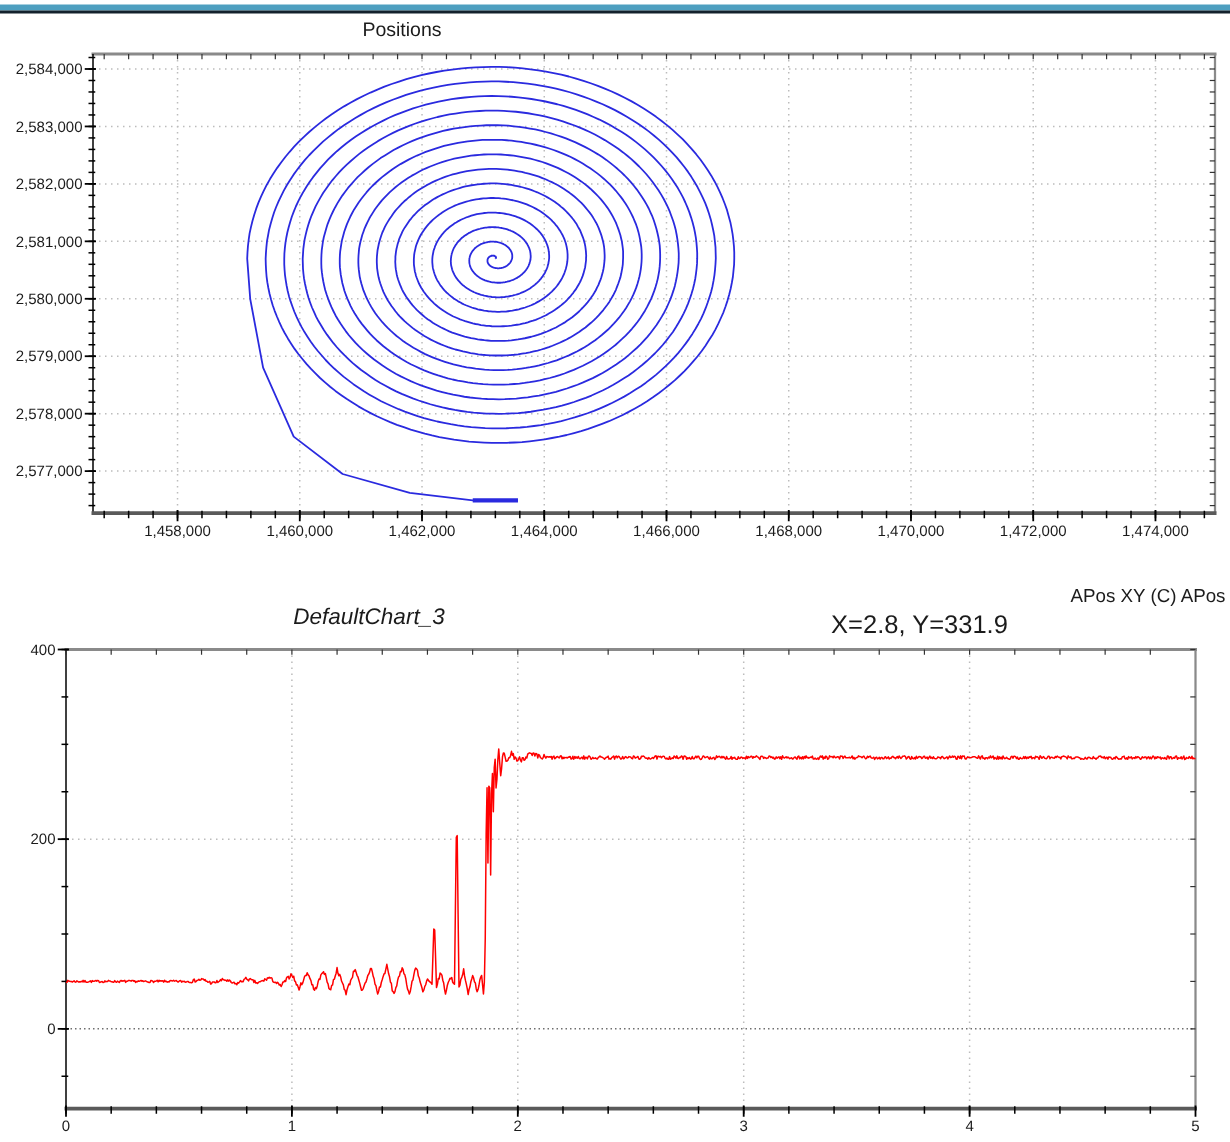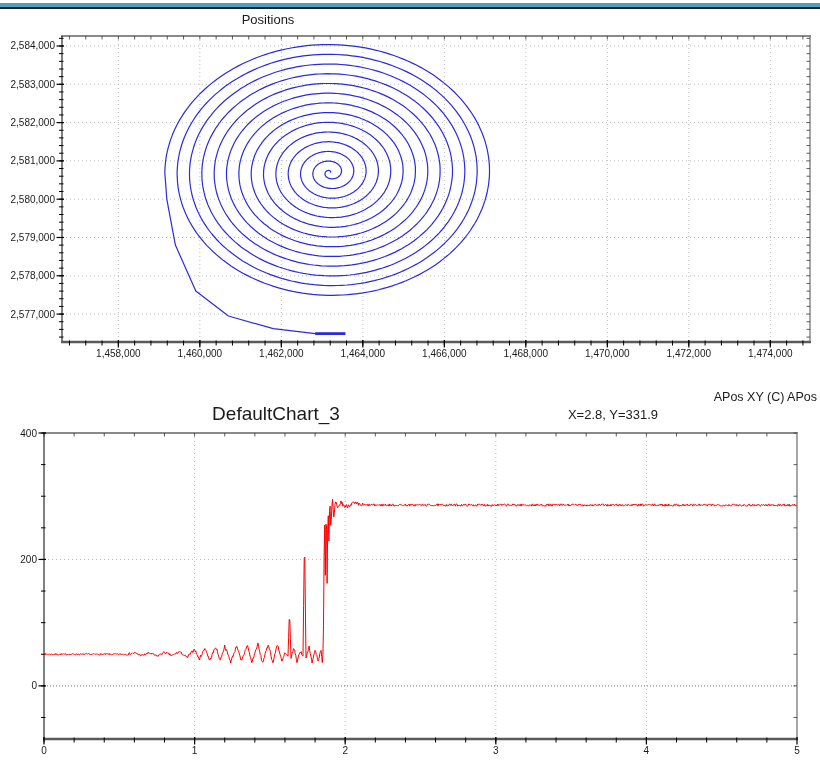--- a/index.html
+++ b/index.html
@@ -1,20 +1,20 @@
 <!DOCTYPE html>
 <html><head>
 <meta charset="utf-8">
 <style>
   html,body{margin:0;padding:0;background:#ffffff;width:820px;height:761px;overflow:hidden;}
   .lbl{position:absolute;font-family:"Liberation Sans",sans-serif;color:#1b1b1b;white-space:nowrap;}
   #chart1-title{left:268px;top:12px;transform:translateX(-50%);font-size:13px;}
-  #chart2-title{left:276px;top:403px;transform:translateX(-50%);font-size:19px;}
+  #chart2-title{left:246px;top:403px;transform:translateX(-50%);font-size:15px;font-style:italic;}
   #corner-label{right:3px;top:390px;font-size:12.5px;}
-  #cursor-readout{left:613px;top:407px;transform:translateX(-50%);font-size:13px;}
+  #cursor-readout{left:613px;top:407px;transform:translateX(-50%);font-size:17px;}
   #tb-teal{position:absolute;left:0;top:3px;width:820px;height:4px;}
   #tb-dark{position:absolute;left:0;top:7px;width:820px;height:2px;}
   #cv{position:absolute;left:0;top:0;}
   svg text{font-family:"Liberation Sans",sans-serif;font-size:10px;fill:#1b1b1b;}
 </style>
 </head>
 <body>
 
 <div id="tb-teal" style="background: rgb(78, 159, 192);"></div>
 <div id="tb-dark" style="background: rgb(19, 34, 44);"></div>

